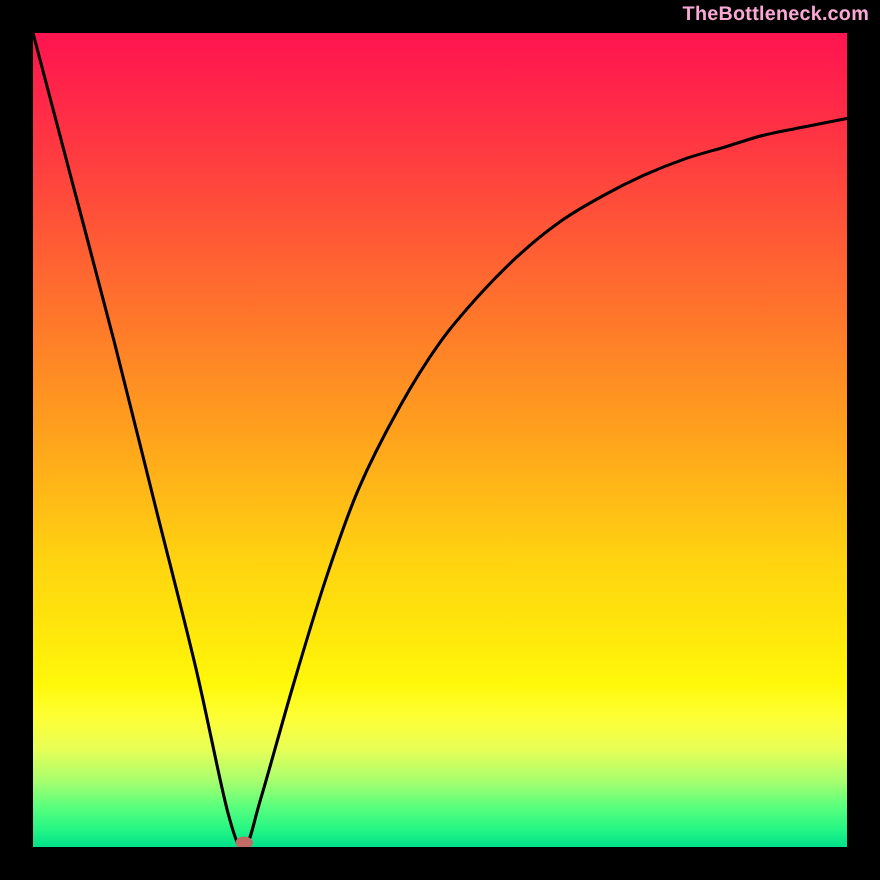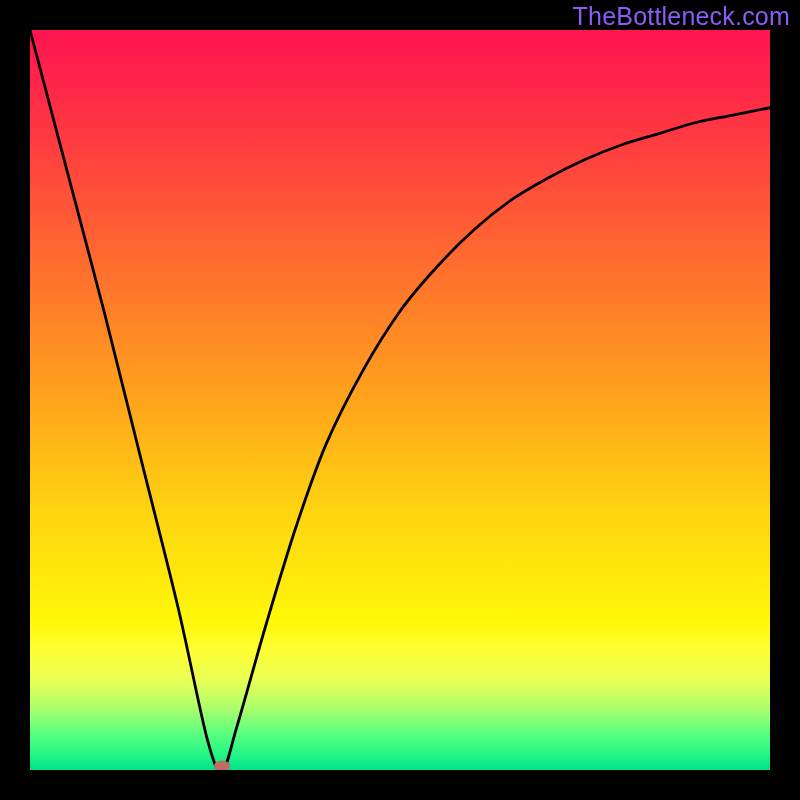--- a/index.html
+++ b/index.html
@@ -14,23 +14,23 @@
   .container {
     position: relative;
     width: 800px;
     height: 800px;
     background: #000;
   }
   .watermark {
     position: absolute;
     top: 2px;
     right: 10px;
-    color: #8b5cf6;
-    font-size: 25px;
-    font-weight: 400;
+    color: #f9a8d4;
+    font-size: 18px;
+    font-weight: 700;
     letter-spacing: 0.2px;
     z-index: 10;
   }
   .plot-area {
     position: absolute;
     left: 30px;
     top: 30px;
     width: 740px;
     height: 740px;
     overflow: hidden;

